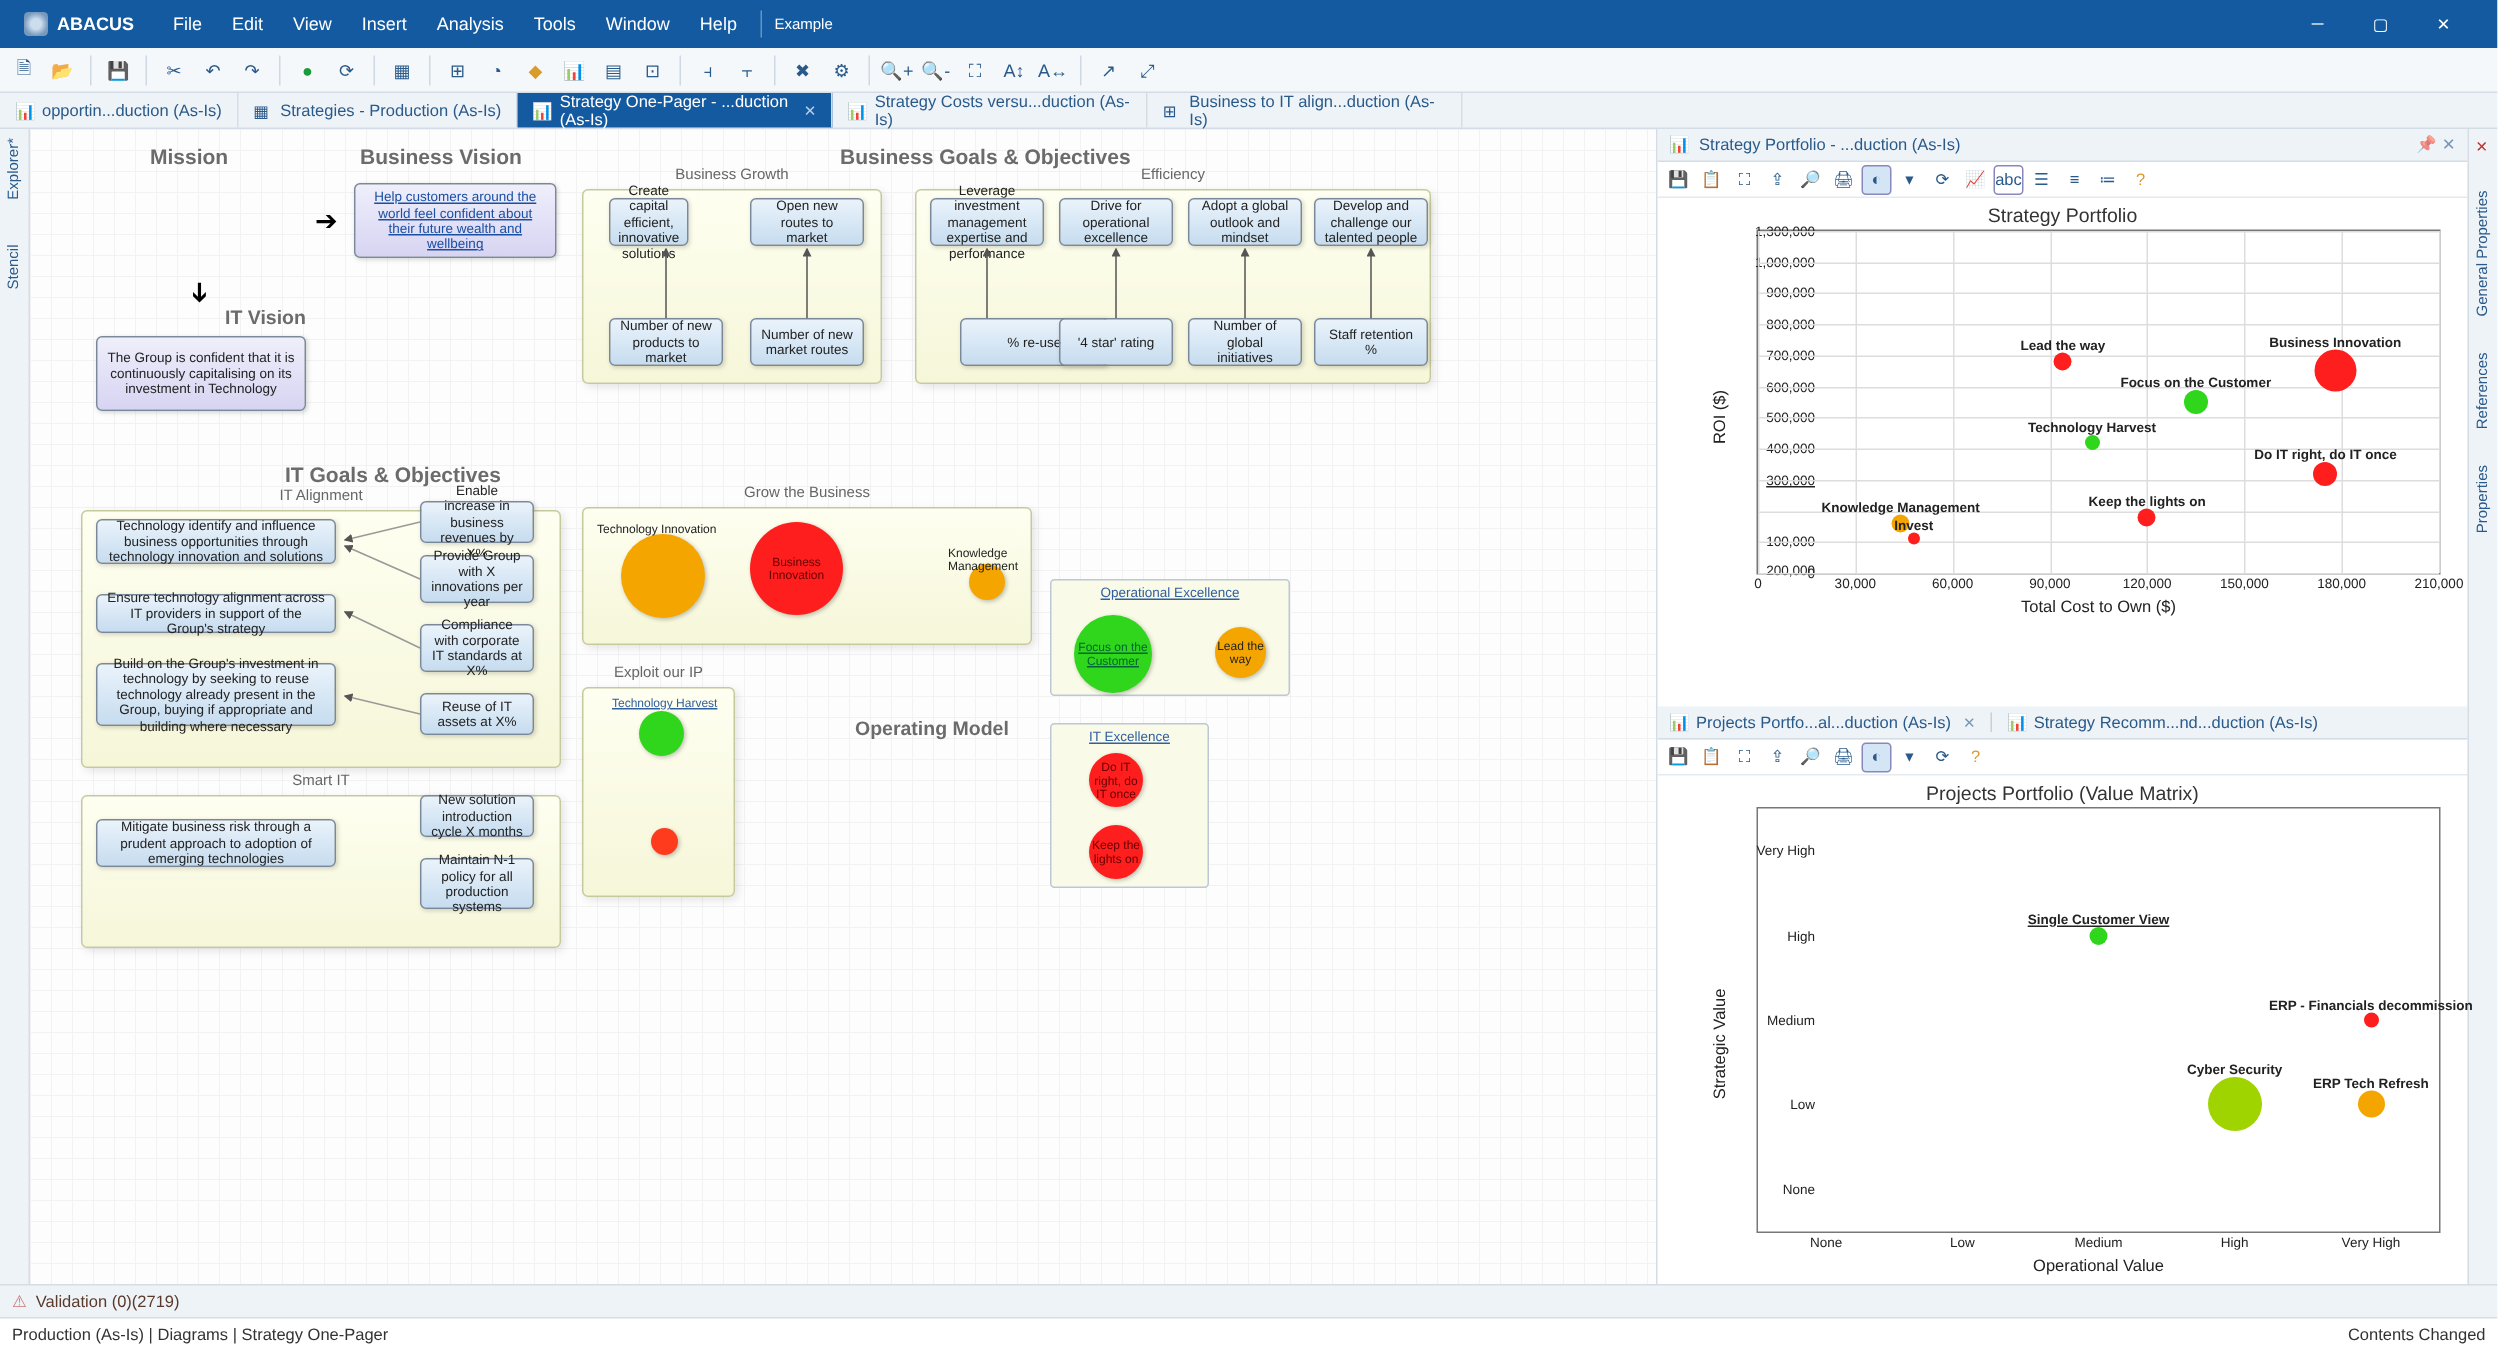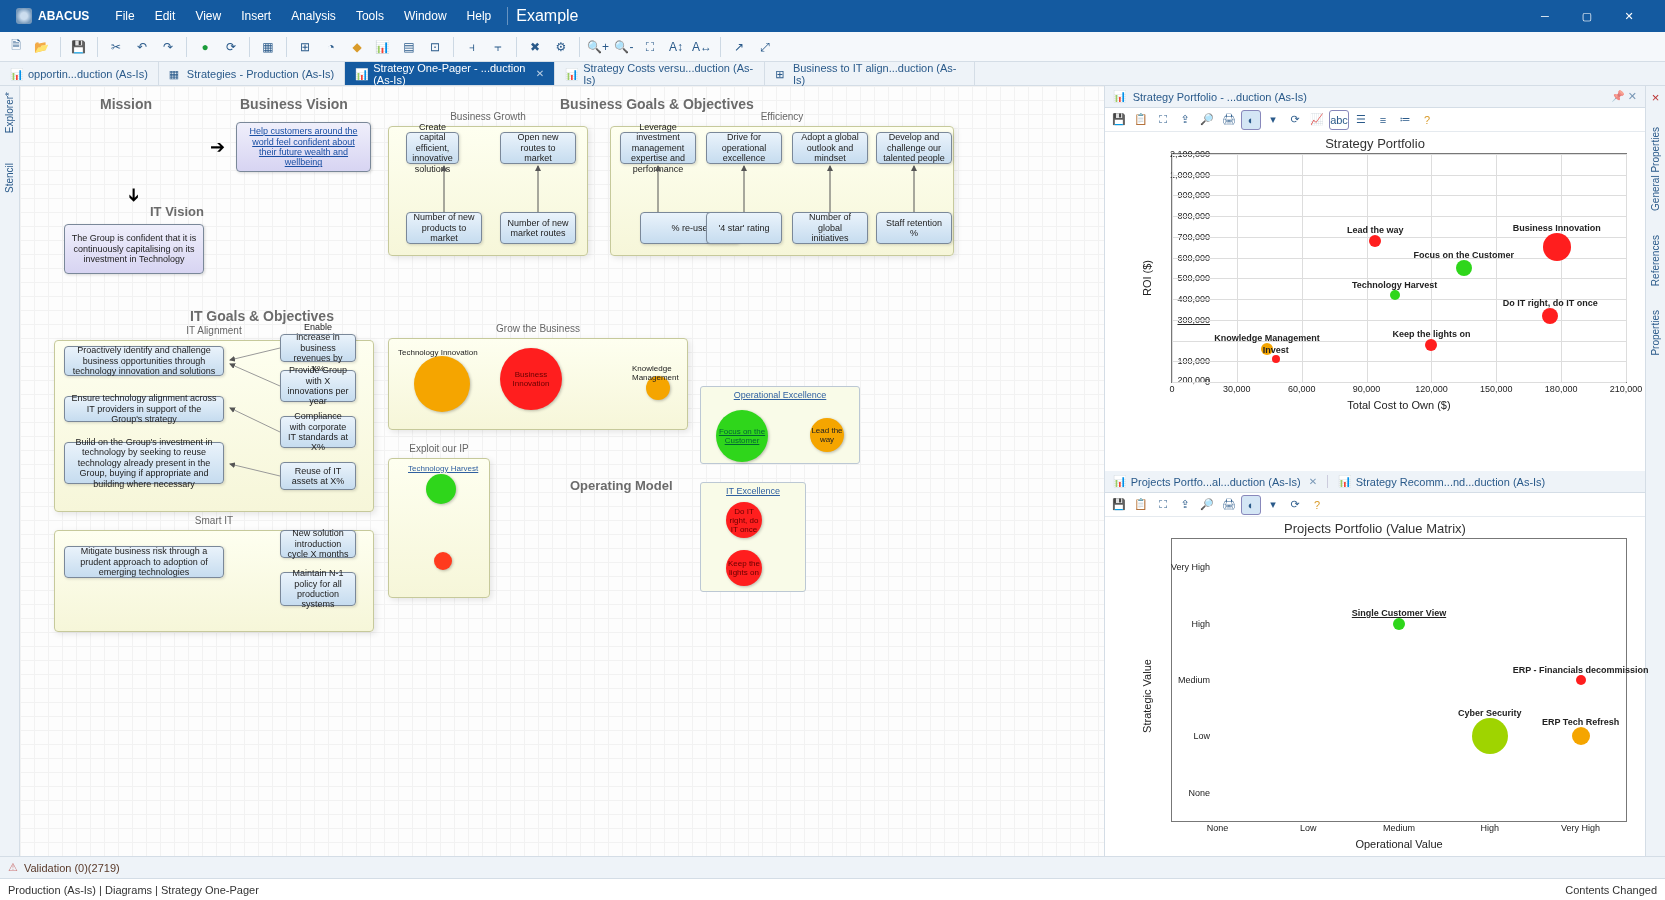--- a/index.html
+++ b/index.html
@@ -3,21 +3,21 @@
 <meta charset="utf-8">
 <style>
 * { box-sizing: border-box; margin: 0; padding: 0; font-family: "Segoe UI", Tahoma, sans-serif; }
 body { width: 1665px; height: 900px; background: #fff; overflow: hidden; font-size: 11px; color: #222; display: flex; flex-direction: column; }
 .titlebar { background: #145aa0; height: 32px; display: flex; align-items: center; padding: 0 16px; color: #fff; }
 .titlebar .logo { width: 16px; height: 16px; margin-right: 6px; background: radial-gradient(circle,#cde 30%,#79b 70%); border-radius: 3px; }
 .titlebar .title { font-size: 12px; font-weight: 600; margin-right: 18px; }
 .titlebar .menus { display: flex; gap: 4px; }
 .titlebar .menus span { padding: 4px 8px; cursor: default; font-size: 12px; }
 .titlebar .divider { width:1px; height:18px; background: rgba(255,255,255,.35); margin:0 8px; }
-.titlebar .example { font-size: 16px; }
+.titlebar .example { font-size: 10px; }
 .titlebar .wincontrols { margin-left: auto; display: flex; gap: 2px; }
 .titlebar .wincontrols div { width: 40px; height: 30px; display:flex; align-items:center; justify-content:center; }
 .toolbar { height: 30px; background: #f5f8fb; border-bottom: 1px solid #d4dde6; display: flex; align-items: center; padding: 0 4px; gap: 2px; }
 .toolbar .btn { width: 24px; height: 24px; display:flex; align-items:center;justify-content:center; border: 1px solid transparent; border-radius: 3px; font-size: 12px; color:#2a5a8a; }
 .toolbar .sep { width:1px; height:20px; background:#cdd9e4; margin:0 4px;}
 .tabsrow { height: 24px; background:#eef3f8; border-bottom:1px solid #d4dde6; display:flex; align-items:stretch; }
 .tab { display:flex; align-items:center; padding:0 10px; gap:6px; font-size:11px; color:#2a5a8a; border-right:1px solid #d4dde6; cursor:default; max-width:210px; }
 .tab.active { background:#145aa0; color:#fff; }
 .tab .icn { width:12px; height:12px; display:inline-block; }
 .tab .x { margin-left:4px; font-size:10px; opacity:.7; }
@@ -212,21 +212,21 @@
         <span>Number of global initiatives</span>
       </div>
     <div class="box bluecard" style="left:856px;top:126px;width:76px;height:32px">
         <span>Staff retention %</span>
       </div>
 
     <div class="group" style="left:34px;top:254px;width:320px;height:172px">
       <div class="caption">IT Alignment</div>
     </div>
     <div class="box bluecard" style="left:44px;top:260px;width:160px;height:30px">
-        <span>Proactively identify and challenge business opportunities through technology innovation and solutions</span>
+        <span>Technology identify and influence business opportunities through technology innovation and solutions</span>
       </div>
     <div class="box bluecard" style="left:44px;top:310px;width:160px;height:26px">
         <span>Ensure technology alignment across IT providers in support of the Group's strategy</span>
       </div>
     <div class="box bluecard" style="left:44px;top:356px;width:160px;height:42px">
         <span>Build on the Group's investment in technology by seeking to reuse technology already present in the Group, buying if appropriate and building where necessary</span>
       </div>
     <div class="box bluecard" style="left:260px;top:248px;width:76px;height:28px">
         <span>Enable increase in business revenues by X%</span>
       </div>
@@ -343,21 +343,21 @@
               <div class="ytick" style="top: 207.273px;">100,000</div>
               <div class="ytick" style="top: 186.545px; margin-top: 39px;">200,000</div>
               <div class="ytick" style="top: 165.818px; text-decoration: underline;">300,000</div>
               <div class="ytick" style="top: 145.091px;">400,000</div>
               <div class="ytick" style="top: 124.364px;">500,000</div>
               <div class="ytick" style="top: 103.636px;">600,000</div>
               <div class="ytick" style="top: 82.9091px;">700,000</div>
               <div class="ytick" style="top: 62.1818px;">800,000</div>
               <div class="ytick" style="top: 41.4545px;">900,000</div>
               <div class="ytick" style="top: 20.7273px;">1,000,000</div>
-              <div class="ytick" style="top: 0px;">2,100,000</div>
+              <div class="ytick" style="top: 0px;">1,300,000</div>
             </div>
           <div class="xticks" id="xt1">
               <div class="xtick" style="left: 0px;">0</div>
               <div class="xtick" style="left: 64.8571px;">30,000</div>
               <div class="xtick" style="left: 129.714px;">60,000</div>
               <div class="xtick" style="left: 194.571px;">90,000</div>
               <div class="xtick" style="left: 259.429px;">120,000</div>
               <div class="xtick" style="left: 324.286px;">150,000</div>
               <div class="xtick" style="left: 389.143px;">180,000</div>
               <div class="xtick" style="left: 454px;">210,000</div>

